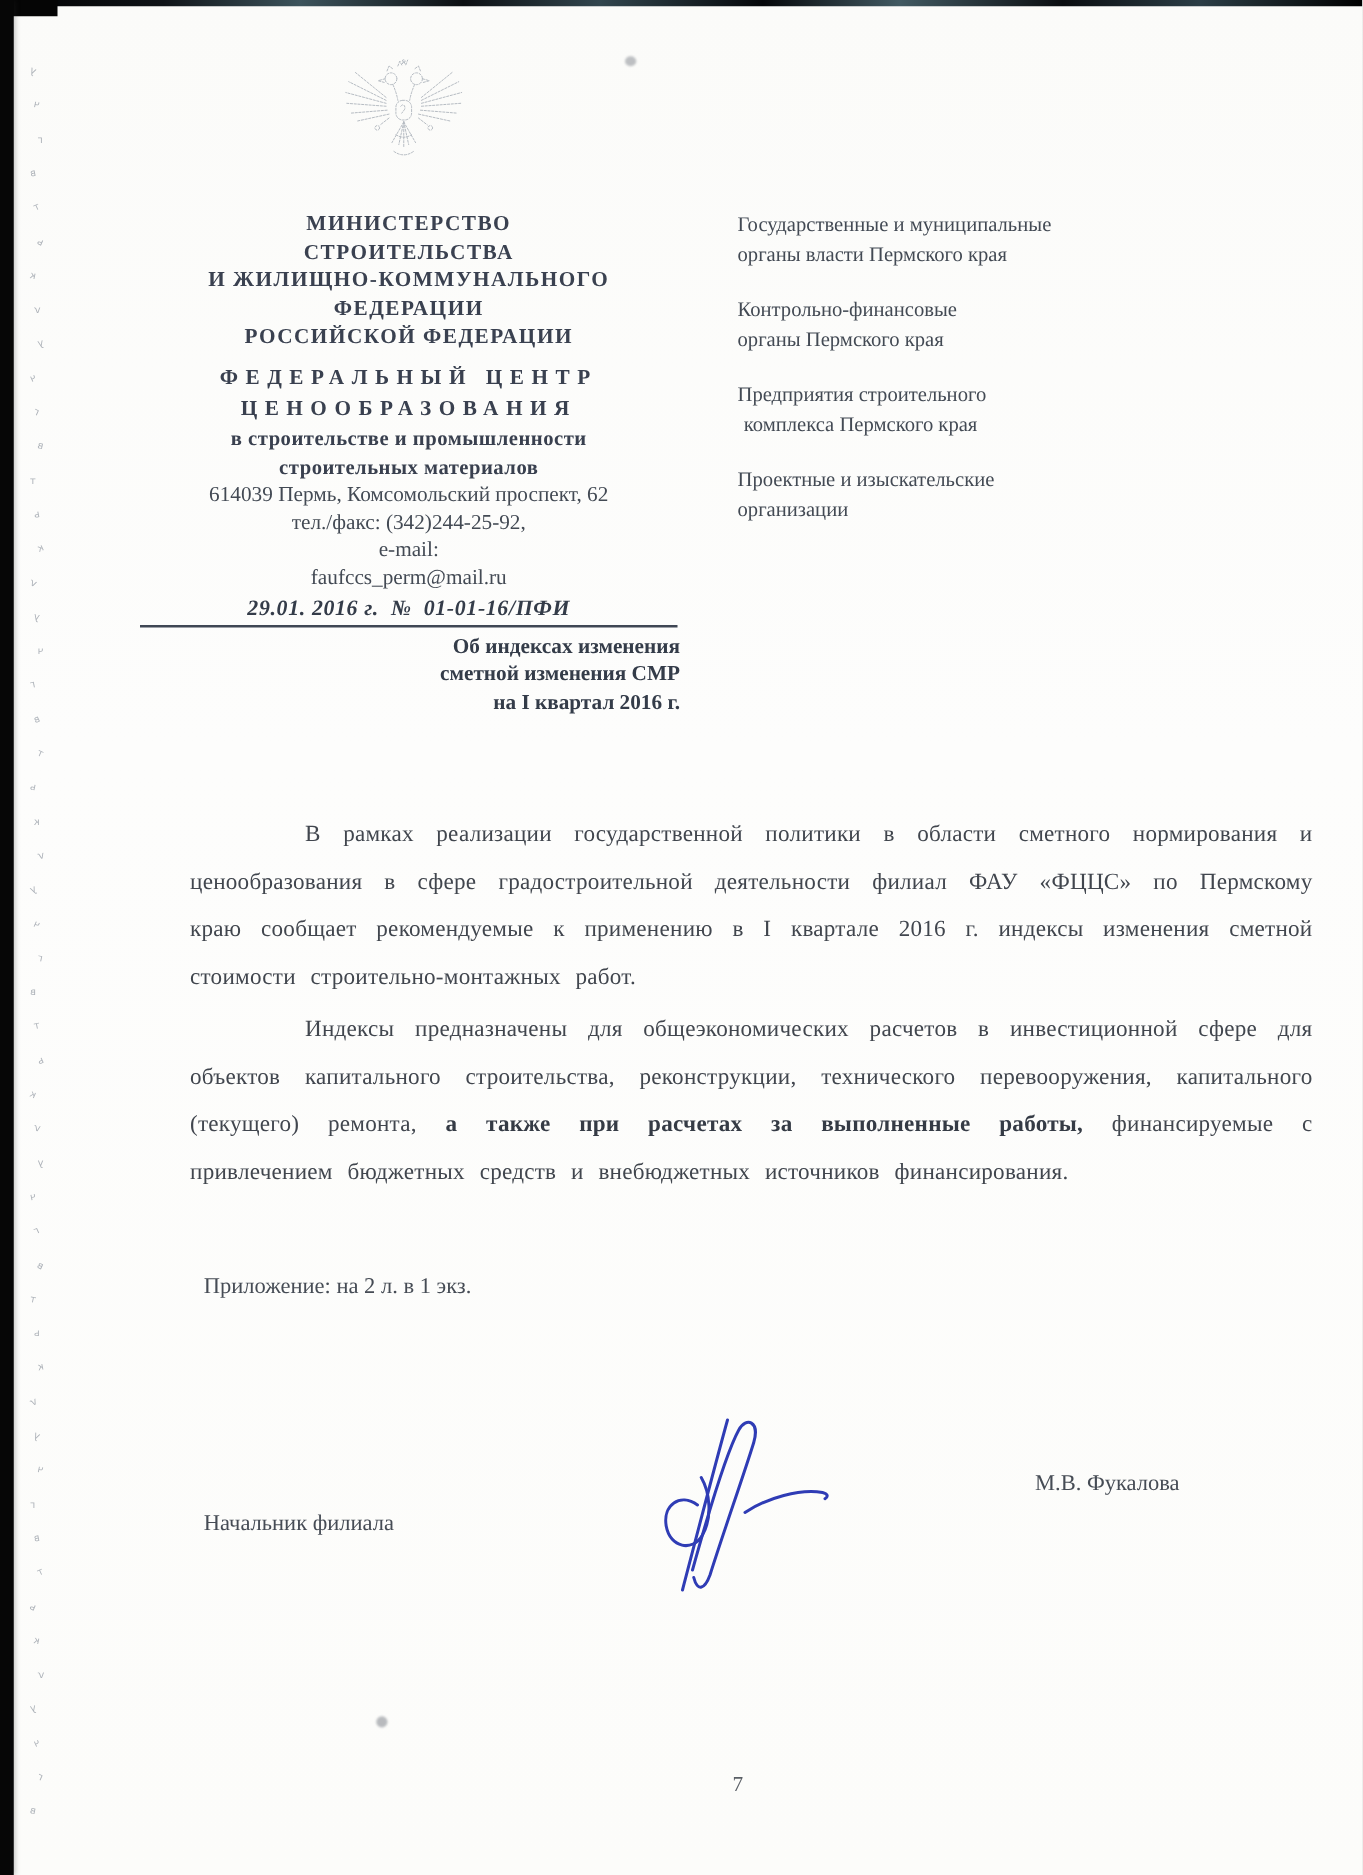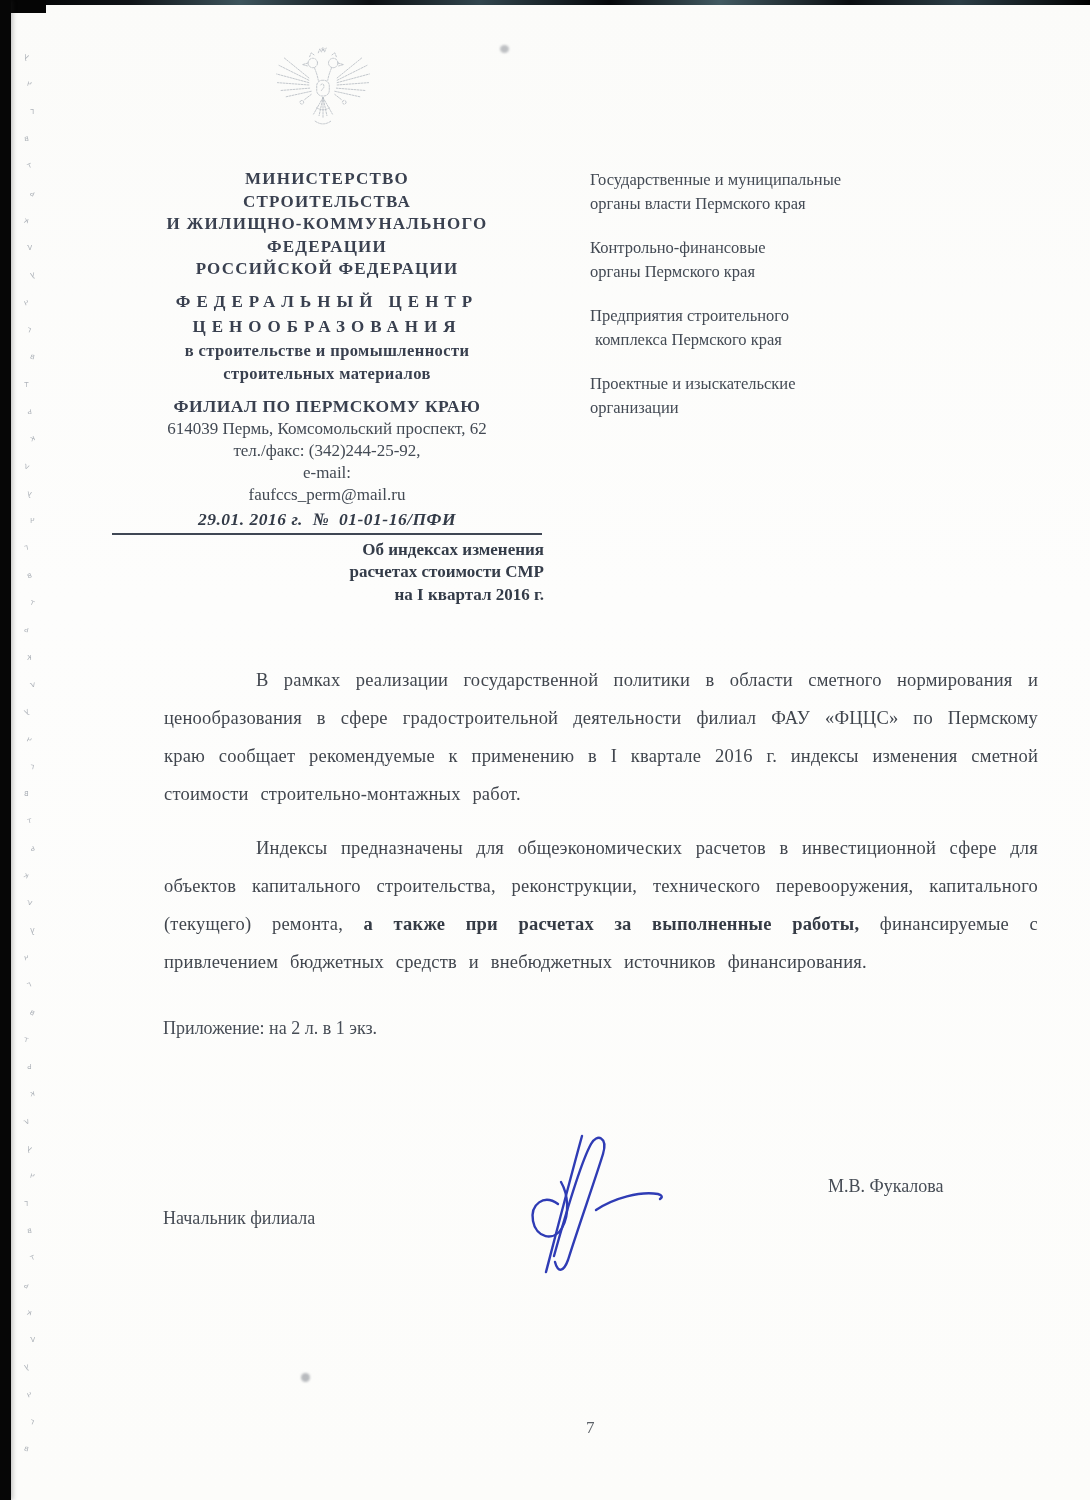--- a/index.html
+++ b/index.html
@@ -45,21 +45,21 @@
   
   .addressees{position:absolute;left:590px;top:168px;width:370px;text-align:left;}
   .addressee-group{margin-bottom:21px;}
   .addressee-line{font-size:16.5px;line-height:23.5px;color:#434a54;}
   .addressee-indent{padding-left:5px;}
 
   
   .body-text{position:absolute;left:148px;top:645px;width:906px;
     font-size:18.5px;line-height:38px;text-align:justify;color:#41464e;
     word-spacing:7px;letter-spacing:.2px;}
-  .body-text p{margin:16px;text-indent:92px;}
+  .body-text p{margin:4px;text-indent:92px;}
   .body-bold{font-weight:bold;color:#353b45;}
   .attachment-line{position:absolute;left:163px;top:1018px;font-size:18px;color:#464c55;}
 
   
   .sig-position{position:absolute;left:163px;top:1176px;font-size:18px;color:#464c55;margin-top:32px;}
   .sig-name{position:absolute;left:828px;top:1176px;font-size:18px;color:#464c55;}
   .signature-svg{position:absolute;left:498px;top:1128px;width:168px;height:150px;}
 
   .page-number{position:absolute;left:586px;top:1418px;font-size:17px;color:#5a5f66;}
 </style>
@@ -180,30 +180,29 @@
     <div class="ministry-line">МИНИСТЕРСТВО</div>
     <div class="ministry-line">СТРОИТЕЛЬСТВА</div>
     <div class="ministry-line">И ЖИЛИЩНО-КОММУНАЛЬНОГО</div>
     <div class="ministry-line">ФЕДЕРАЦИИ</div>
     <div class="ministry-line">РОССИЙСКОЙ ФЕДЕРАЦИИ</div>
     <div class="center-gap"></div>
     <div class="center-line">ФЕДЕРАЛЬНЫЙ ЦЕНТР</div>
     <div class="center-line">ЦЕНООБРАЗОВАНИЯ</div>
     <div class="center-sub">в строительстве и промышленности</div>
     <div class="center-sub">строительных материалов</div>
-    <div class="branch-line">ФИЛИАЛ ПО ПЕРМСКОМУ КРАЮ</div>
     <div class="addr-line">614039 Пермь, Комсомольский  проспект,  62</div>
     <div class="addr-line">тел./факс: (342)244-25-92,</div>
     <div class="addr-line">e-mail:</div>
     <div class="addr-line">faufccs_perm@mail.ru</div>
     <div class="date-line">29.01. 2016 г.  №  01-01-16/ПФИ</div>
     <div class="date-rule"></div>
     <div class="subject-block">
       <div class="subject-line">Об индексах изменения</div>
-      <div class="subject-line">расчетах стоимости СМР</div>
+      <div class="subject-line">сметной изменения СМР</div>
       <div class="subject-line">на I квартал 2016 г.</div>
     </div>
   </div>
 
   <div class="addressees">
     <div class="addressee-group">
       <div class="addressee-line">Государственные и муниципальные</div>
       <div class="addressee-line">органы власти Пермского края</div>
     </div>
     <div class="addressee-group">

